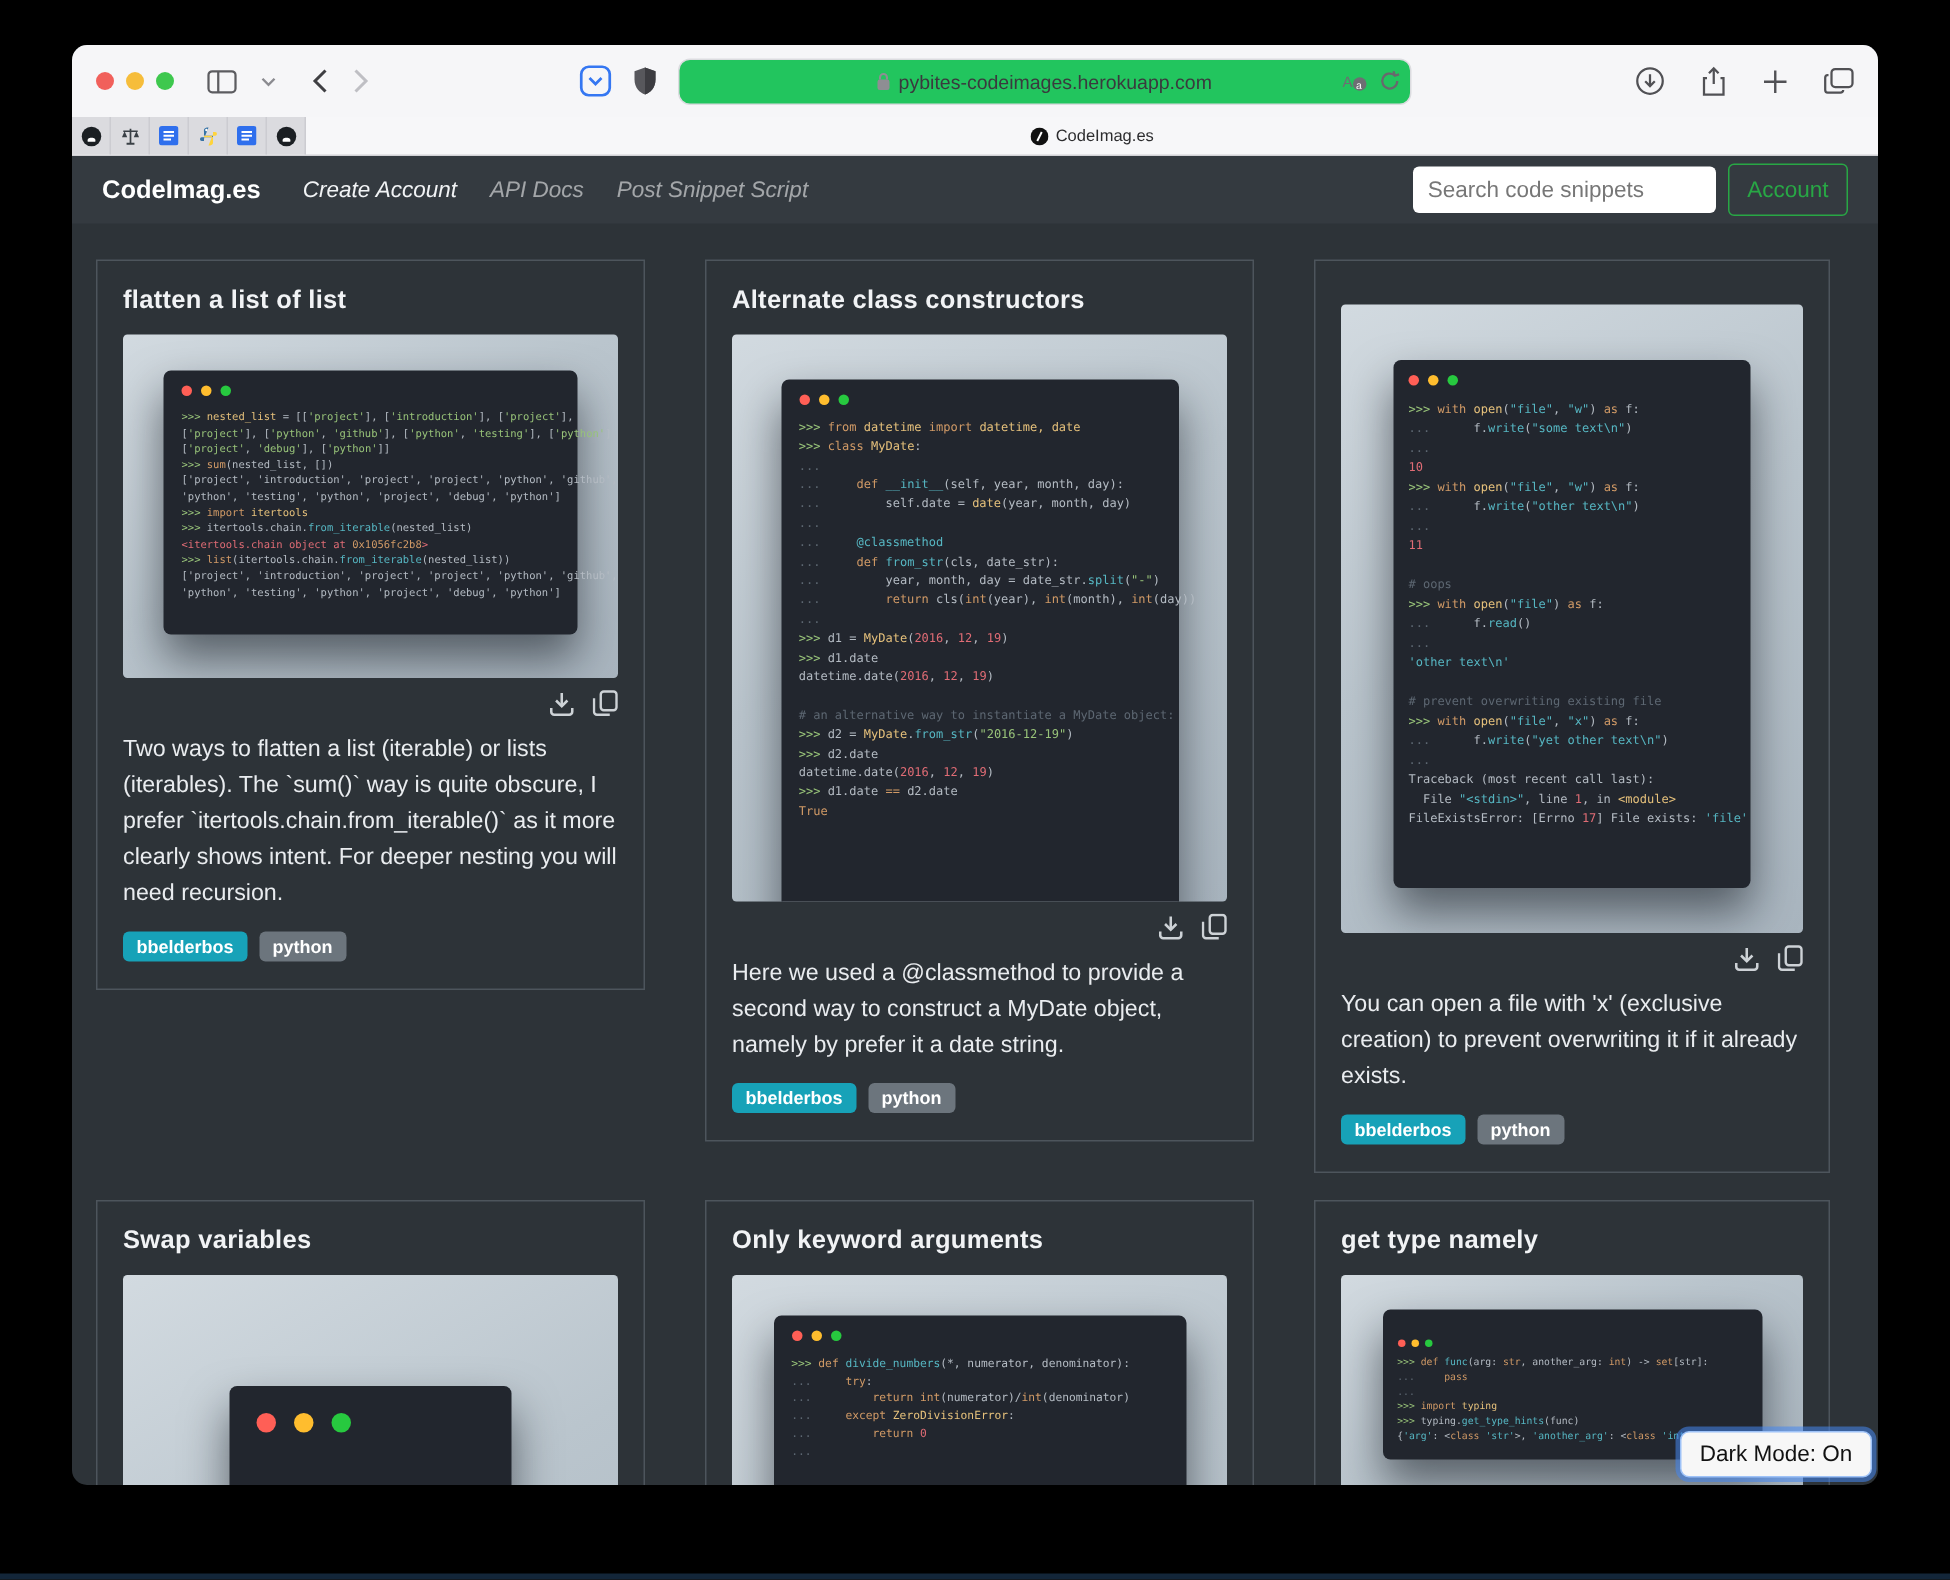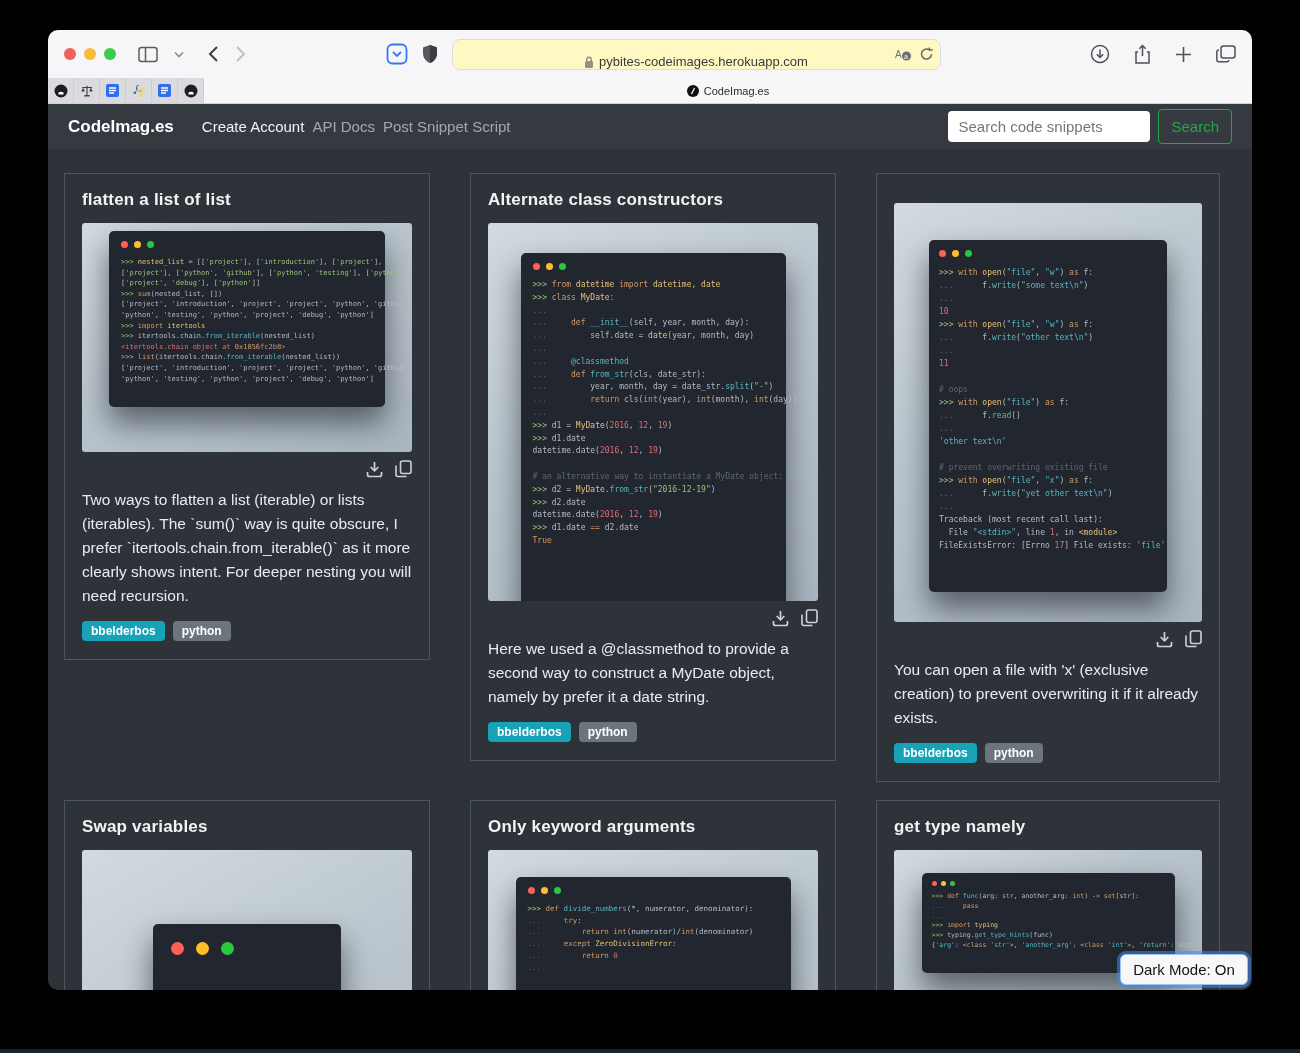--- a/index.html
+++ b/index.html
@@ -15,37 +15,37 @@
     border-radius:10px;overflow:hidden;background:#2d3338;display:flex;flex-direction:column;
     box-shadow:0 22px 70px rgba(0,0,0,.7);
   }
   
   .toolbar{height:48px;background:#f6f6f8;display:flex;align-items:center;padding:0 16px;flex:none;}
   .lights{display:flex;gap:8px;margin-right:22px;}
   .light{width:12px;height:12px;border-radius:50%;border:none;padding:0;}
   .tb-ic{display:flex;align-items:center;justify-content:center;background:none;border:none;padding:0;margin:0;}
   .tb-left{display:flex;align-items:center;gap:16px;}
   .tb-center{flex:1;display:flex;align-items:center;justify-content:center;gap:14px;}
-  .urlbar{width:487px;height:29px;background:#fef9c3;border:1px solid #dcdce0;border-radius:8px;
-    position:relative;display:flex;align-items:flex-end;justify-content:center;gap:5px;}
+  .urlbar{width:487px;height:29px;background:#22c55e;border:1px solid #dcdce0;border-radius:8px;
+    position:relative;display:flex;align-items:center;justify-content:center;gap:5px;}
   .urlbar .url{font-size:13px;color:#3a3a3e;}
   .url-right{position:absolute;right:7px;top:0;height:100%;display:flex;align-items:center;gap:8px;}
   .tb-right{display:flex;align-items:center;gap:24px;margin-left:10px;}
 
   
   .tabbar{height:25px;background:#f7f7f9;border-bottom:1px solid #d2d2d6;display:flex;align-items:stretch;flex:none;}
   .fav-strip{display:flex;background:#dbdbdf;}
   .fav-cell{width:26px;display:flex;align-items:center;justify-content:center;border-right:1px solid #ccccd1;background:none;border-top:none;border-bottom:none;border-left:none;padding:0;}
   .tab-active{flex:1;display:flex;align-items:center;justify-content:center;gap:5px;}
   .tab-title{font-size:11px;color:#2c2c2e;}
 
   
   .navbar{height:45px;background:#343a40;display:flex;align-items:center;padding:0 20px;flex:none;}
   .brand{font-size:17px;font-weight:700;color:#fff;text-decoration:none;margin-right:28px;}
-  .nav-links{display:flex;gap:8px;align-items:flex-start;}
+  .nav-links{display:flex;gap:22px;align-items:flex-start;font-style:italic;}
   .nav-link{font-size:15px;text-decoration:none;color:rgba(255,255,255,.55);}
   .nav-link.bright{color:#f1f3f5;}
   .search-wrap{margin-left:auto;display:flex;align-items:center;gap:8px;}
   .search-input{width:182px;height:31px;border:none;border-radius:4px;padding:0 10px;font-size:15px;color:#333;
     font-family:"Liberation Sans",sans-serif;}
   .search-input::placeholder{color:#777;}
   .search-btn{height:35px;padding:0 12px;background:transparent;border:1px solid var(--green,#28a745);
     color:var(--green,#28a745);border-radius:4px;font-size:15px;font-family:"Liberation Sans",sans-serif;}
 
   
@@ -61,31 +61,31 @@
   .dot{width:7px;height:7px;border-radius:50%;}
   .code{margin-top:9px;white-space:pre;color:#b4bbc3;}
   .cl{white-space:pre;}
   .actions{display:flex;justify-content:flex-end;gap:12px;margin-top:8px;}
   .act-btn{background:none;border:none;padding:0;display:flex;align-items:center;}
   .desc{margin-top:10px;color:#e9ecef;font-size:15.5px;line-height:1.55;}
   .tags{margin-top:13px;display:flex;gap:8px;}
   .badge{font-size:12px;font-weight:700;padding:4px 9px;border-radius:4px;color:#fff;line-height:1;}
 
   
-  .c0 .imgbox{height:229px;} .c0 .term{width:276px;height:176px;margin-top:8px;}
+  .c0 .imgbox{height:229px;} .c0 .term{width:276px;height:176px;margin-top:24px;}
   .c0 .code{font-size:7px;line-height:10.6px;}
   .c1 .imgbox{height:378px;} .c1 .term{width:265px;height:426px;margin-top:30px;}
   .c1 .code{font-size:8px;line-height:12.8px;}
   .c2 .imgbox{height:419px;} .c2 .term{width:238px;height:352px;margin-top:37px;padding:10px 10px;}
   .c2 .code{font-size:8px;line-height:13px;}
   .c3 .imgbox{height:420px;} .c3 .term{width:188px;height:320px;margin-top:74px;padding:18px;}
   .c3 .dot{width:13px;height:13px;} .c3 .dots{gap:12px;}
   .c4 .imgbox{height:420px;} .c4 .term{width:275px;height:380px;margin-top:27px;}
   .c4 .code{font-size:7.5px;line-height:11.7px;}
-  .c5 .imgbox{height:150px;} .c5 .term{width:253px;height:100px;margin-top:23px;padding:8px 10px;}
+  .c5 .imgbox{height:150px;} .c5 .term{width:253px;height:100px;margin-top:23px;padding:20px 10px;}
   .c5 .dot{width:5px;height:5px;} .c5 .dots{gap:4px;}
   .c5 .code{font-size:6.5px;line-height:9.8px;margin-top:6px;}
 
   
   .darkmode{position:absolute;left:1120px;top:954px;width:128px;height:31px;background:#f7f7f7;
     color:#121212;font-size:15px;display:flex;align-items:center;justify-content:center;border-radius:6px;
     border:1px solid #9ec2f7;box-shadow:0 0 0 3px rgba(70,135,240,.55);z-index:20;
     font-family:"Liberation Sans",sans-serif;}
 </style>
 <style>.tk-g{color:#98c379}.tk-o{color:#d19a66}.tk-y{color:#e5c07b}.tk-t{color:#56b6c2}.tk-r{color:#e06c75}.tk-c{color:#5d6772}.tk-w{color:#b4bbc3}.badge.author{background:#17a2b8}.badge.lang{background:#6c757d}#light-close{background:#f1605b}#light-min{background:#f6bd3b}#light-max{background:#3ec84e}.dots .dot:nth-child(1){background:#ff5f56}.dots .dot:nth-child(2){background:#ffbd2e}.dots .dot:nth-child(3){background:#27c93f}</style></head>
@@ -248,21 +248,21 @@
 
   <div class="navbar">
     <a class="brand" href="#">CodeImag.es</a>
     <nav class="nav-links" id="nav-links">
         <a href="#" class="nav-link bright">Create Account</a>
         <a href="#" class="nav-link">API Docs</a>
         <a href="#" class="nav-link">Post Snippet Script</a>
       </nav>
     <div class="search-wrap">
       <input class="search-input" type="text" placeholder="Search code snippets" style="">
-      <button class="search-btn">Search</button>
+      <button class="search-btn">Account</button>
     </div>
   </div>
 
   <div class="content" id="cards-grid">
   <div class="card c0">
     <div class="card-title">flatten a list of list</div>
     <div class="imgbox">
       <div class="term">
         <div class="dots">
           <span class="dot"></span>

